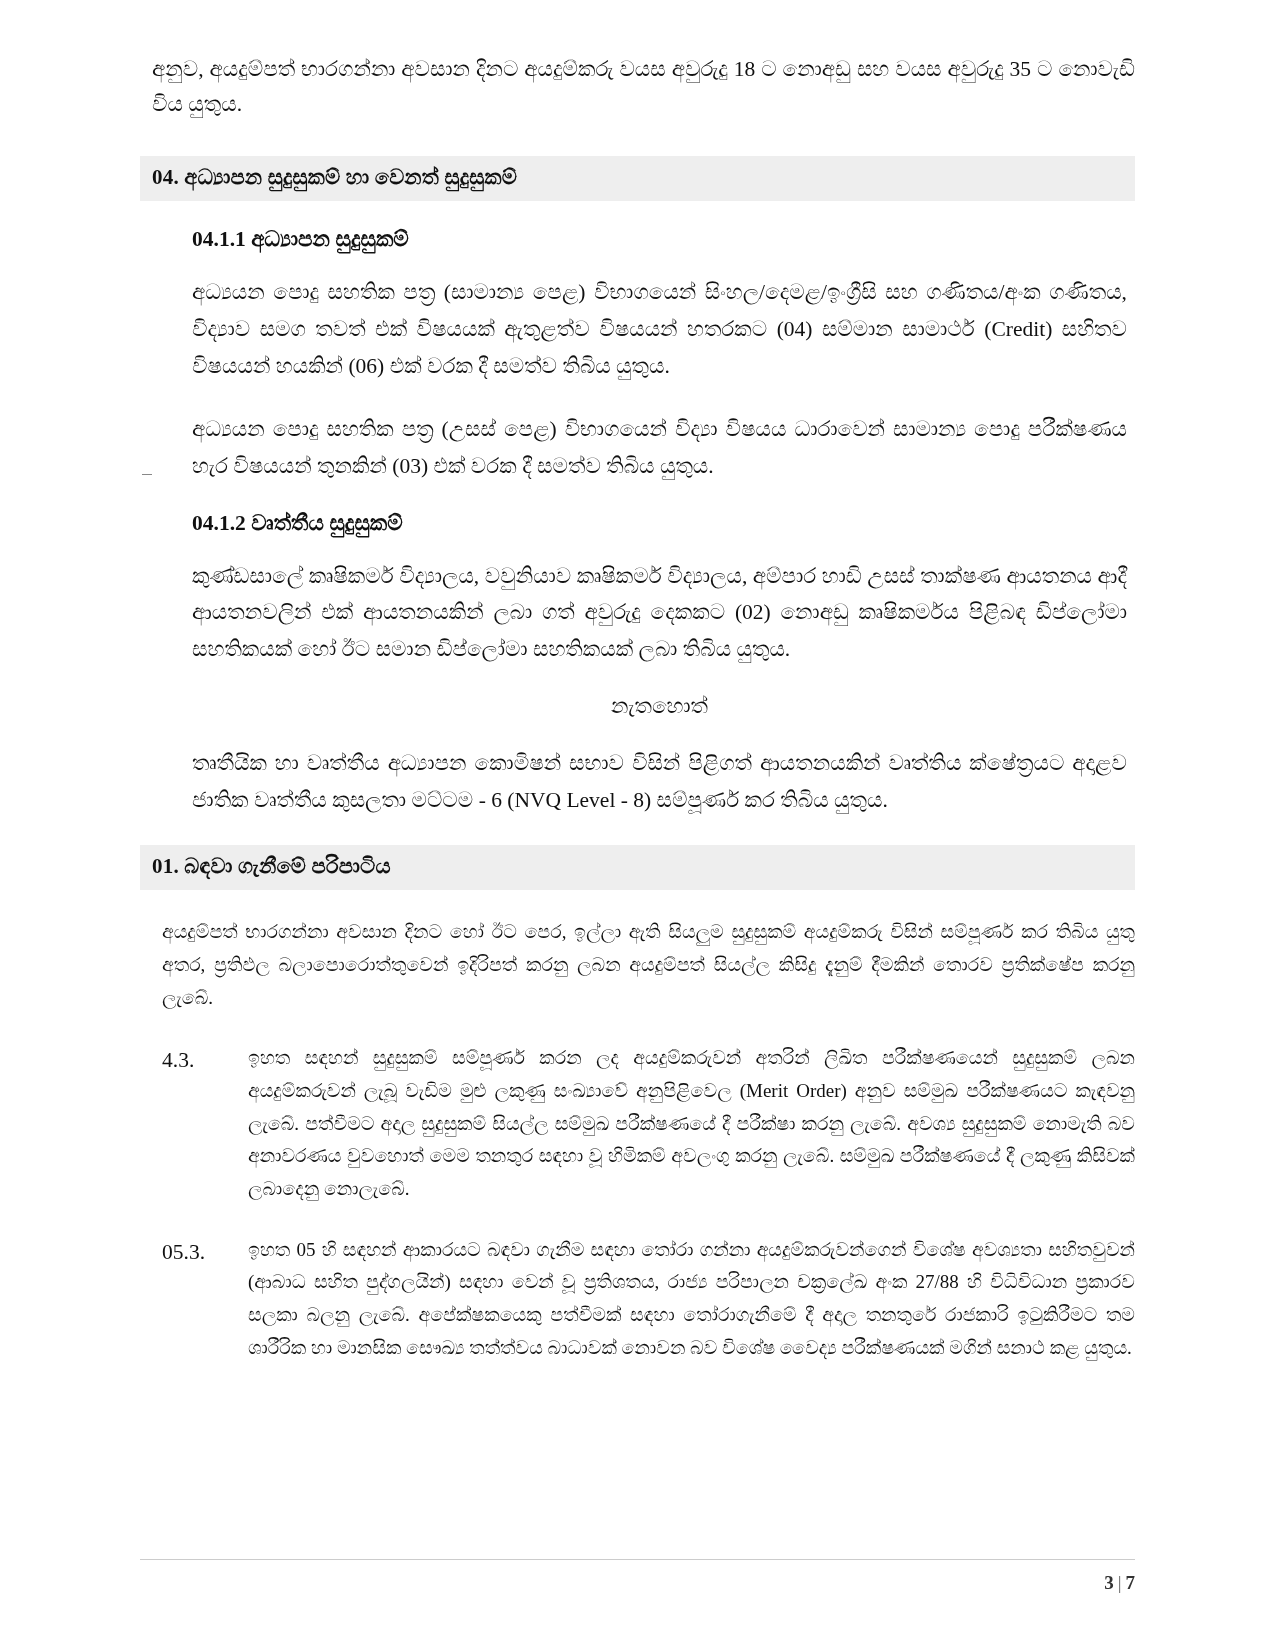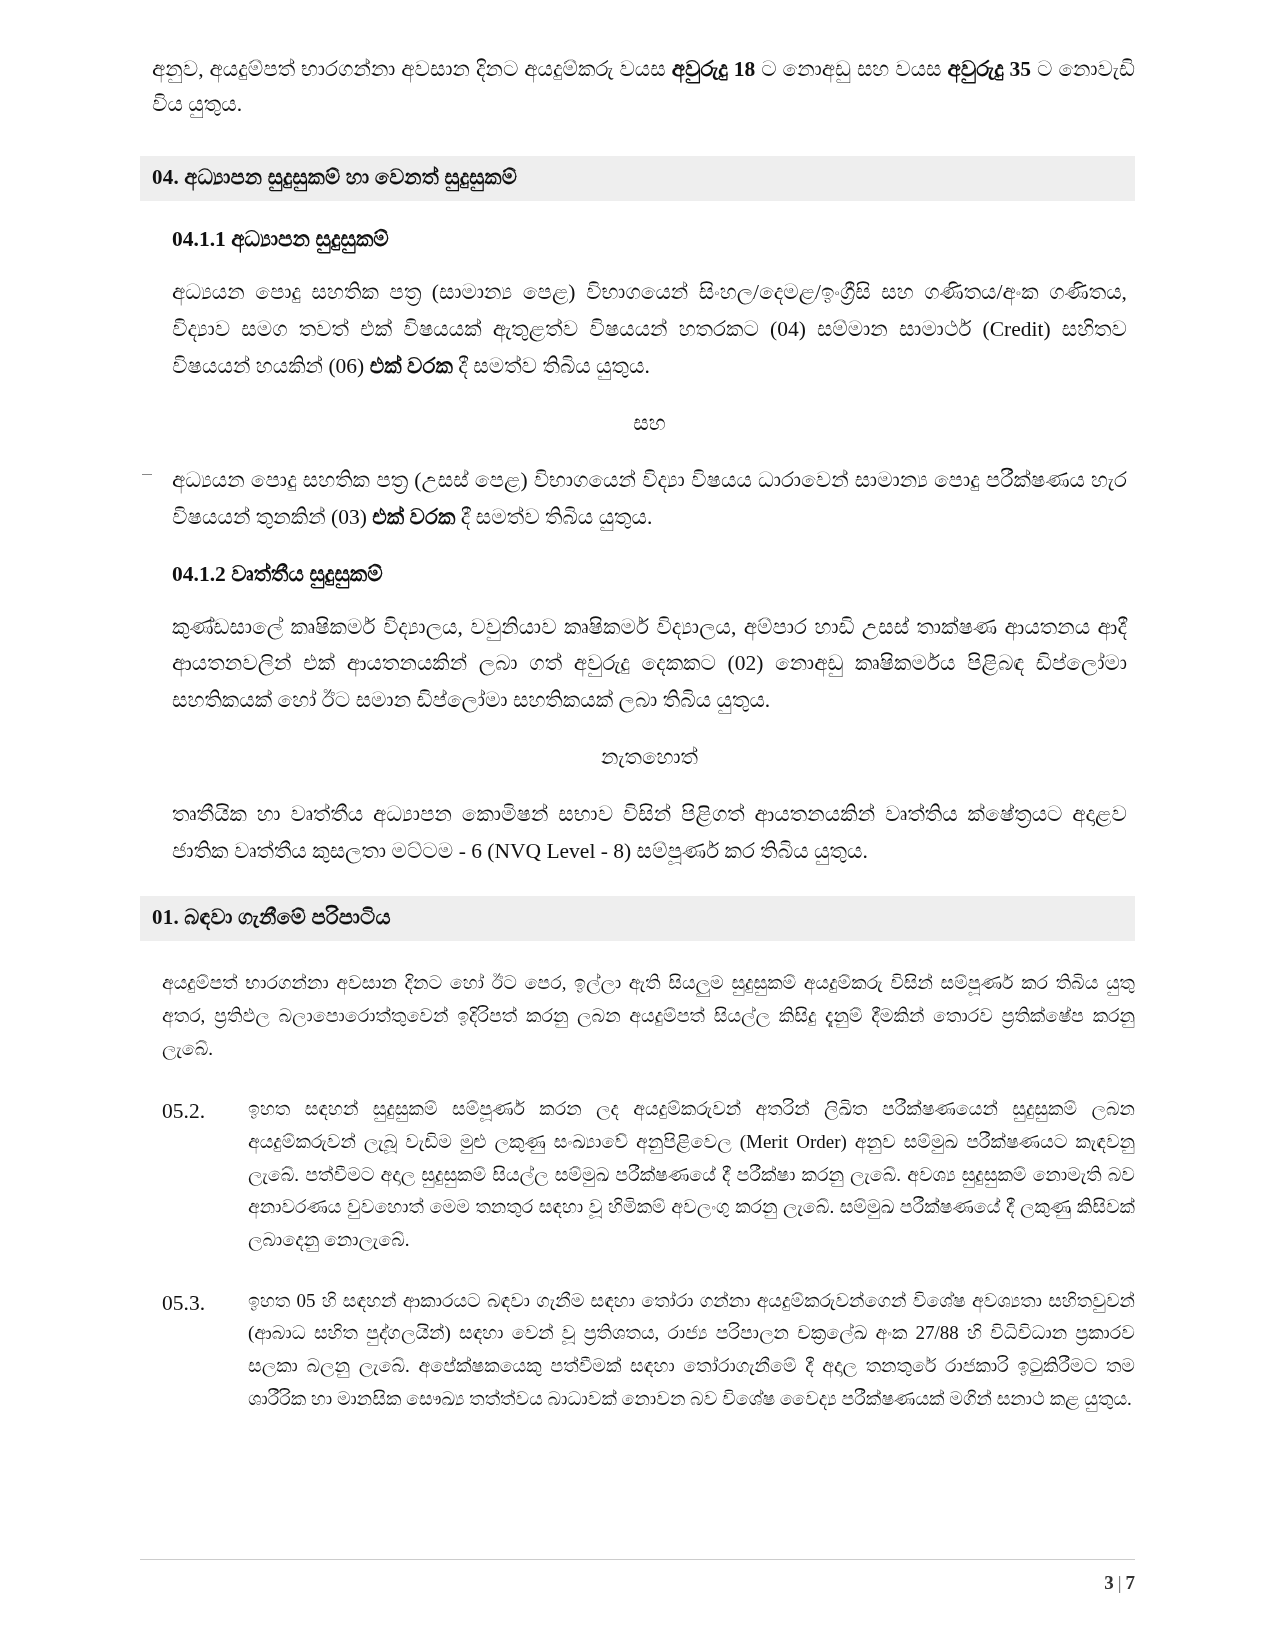--- a/index.html
+++ b/index.html
@@ -32,40 +32,40 @@
   }
   .section-bar {
     background: #eeeeee;
     padding: 9px 12px 11px 12px;
     font-size: 21px;
     font-weight: bold;
     margin: 0 0 26px 0;
     letter-spacing: .2px;
   }
   .indent-block {
-    margin-left: 32px;
+    margin-left: 52px;
     margin-right: 8px;
   }
   .sub-head {
     font-size: 21.5px;
     font-weight: bold;
     margin: 0 0 22px 0;
   }
   .body-para {
     font-size: 21.5px;
     line-height: 1.72;
     text-align: justify;
     margin: 0 0 26px 0;
   }
   .center-word {
     text-align: center;
     font-size: 21.5px;
     margin: 0 0 26px 0;
   }
-  .b { font-weight: bold; }
+  .b { font-weight: normal; }
   .numbered {
     display: flex;
     margin: 0 0 28px 0;
     margin-left: 22px;
   }
   .numbered .num {
     width: 86px;
     flex: 0 0 86px;
     font-size: 21.5px;
     line-height: 1.72;
@@ -108,36 +108,35 @@
 
   <div class="tick"></div>
 
   <p class="para intro-para">අනුව, අයදුම්පත් භාරගන්නා අවසාන දිනට අයදුම්කරු වයස <span class="b">අවුරුදු 18</span> ට නොඅඩු සහ වයස <span class="b">අවුරුදු 35</span> ට නොවැඩි විය යුතුය.</p>
 
   <div class="section-bar">04. අධ්‍යාපන සුදුසුකම් හා වෙනත් සුදුසුකම්</div>
 
   <div class="indent-block">
     <div class="sub-head">04.1.1 අධ්‍යාපන සුදුසුකම්</div>
     <p class="body-para">අධ්‍යයන පොදු සහතික පත්‍ර (සාමාන්‍ය පෙළ) විභාගයෙන් සිංහල/දෙමළ/ඉංග්‍රීසි සහ ගණිතය/අංක ගණිතය, විද්‍යාව සමග තවත් එක් විෂයයක් ඇතුළත්ව විෂයයන් හතරකට (04) සම්මාන සාමාර්ථ (Credit) සහිතව විෂයයන් හයකින් (06) <span class="b">එක් වරක</span> දී සමත්ව තිබිය යුතුය.</p>
-    <div class="center-word">සහ</div>
     <p class="body-para">අධ්‍යයන පොදු සහතික පත්‍ර (උසස් පෙළ) විභාගයෙන් විද්‍යා විෂයය ධාරාවෙන් සාමාන්‍ය පොදු පරීක්ෂණය හැර විෂයයන් තුනකින් (03) <span class="b">එක් වරක</span> දී සමත්ව තිබිය යුතුය.</p>
     <div class="sub-head">04.1.2 වෘත්තීය සුදුසුකම්</div>
     <p class="body-para">කුණ්ඩසාලේ කෘෂිකර්ම විද්‍යාලය, වවුනියාව කෘෂිකර්ම විද්‍යාලය, අම්පාර හාඩි උසස් තාක්ෂණ ආයතනය ආදී ආයතනවලින් එක් ආයතනයකින් ලබා ගත් අවුරුදු දෙකකට (02) නොඅඩු කෘෂිකර්මය පිළිබඳ ඩිප්ලෝමා සහතිකයක් හෝ ඊට සමාන ඩිප්ලෝමා සහතිකයක් ලබා තිබිය යුතුය.</p>
     <div class="center-word">නැතහොත්</div>
     <p class="body-para">තෘතීයික හා වෘත්තීය අධ්‍යාපන කොමිෂන් සභාව විසින් පිළිගත් ආයතනයකින් වෘත්තිය ක්ෂේත්‍රයට අදාළව ජාතික වෘත්තීය කුසලතා මට්ටම - 6 (NVQ Level - 8) සම්පූර්ණ කර තිබිය යුතුය.</p>
   </div>
 
   <div class="section-bar">01. බඳවා ගැනීමේ පරිපාටිය</div>
 
   <div class="numbered">
     <div class="txt">අයදුම්පත් භාරගන්නා අවසාන දිනට හෝ ඊට පෙර, ඉල්ලා ඇති සියලුම සුදුසුකම් අයදුම්කරු විසින් සම්පූර්ණ කර තිබිය යුතු අතර, ප්‍රතිඵල බලාපොරොත්තුවෙන් ඉදිරිපත් කරනු ලබන අයදුම්පත් සියල්ල කිසිදු දැනුම් දීමකින් තොරව ප්‍රතික්ෂේප කරනු ලැබේ.</div>
   </div>
 
   <div class="numbered">
-    <div class="num">05.2.</div>
+    <div class="num">4.3.</div>
     <div class="txt">ඉහත සඳහන් සුදුසුකම් සම්පූර්ණ කරන ලද අයදුම්කරුවන් අතරින් ලිඛිත පරීක්ෂණයෙන් සුදුසුකම් ලබන අයදුම්කරුවන් ලැබූ වැඩිම මුළු ලකුණු සංඛ්‍යාවේ අනුපිළිවෙල (Merit Order) අනුව සම්මුඛ පරීක්ෂණයට කැඳවනු ලැබේ. පත්වීමට අදාල සුදුසුකම් සියල්ල සම්මුඛ පරීක්ෂණයේ දී පරීක්ෂා කරනු ලැබේ. අවශ්‍ය සුදුසුකම් නොමැති බව අනාවරණය වුවහොත් මෙම තනතුර සඳහා වූ හිමිකම් අවලංගු කරනු ලැබේ. සම්මුඛ පරීක්ෂණයේ දී ලකුණු කිසිවක් ලබාදෙනු නොලැබේ.</div>
   </div>
 
   <div class="numbered">
     <div class="num">05.3.</div>
     <div class="txt">ඉහත 05 හි සඳහන් ආකාරයට බඳවා ගැනීම සඳහා තෝරා ගන්නා අයදුම්කරුවන්ගෙන් විශේෂ අවශ්‍යතා සහිතවුවන් (ආබාධ සහිත පුද්ගලයින්) සඳහා වෙන් වූ ප්‍රතිශතය, රාජ්‍ය පරිපාලන චක්‍රලේඛ අංක 27/88 හි විධිවිධාන ප්‍රකාරව සලකා බලනු ලැබේ. අපේක්ෂකයෙකු පත්වීමක් සඳහා තෝරාගැනීමේ දී අදාල තනතුරේ රාජකාරි ඉටුකිරීමට තම ශාරීරික හා මානසික සෞඛ්‍ය තත්ත්වය බාධාවක් නොවන බව විශේෂ වෛද්‍ය පරීක්ෂණයක් මගින් සනාථ කළ යුතුය.</div>
   </div>
 
   <div class="footer">
     <div class="footer-rule"></div>

